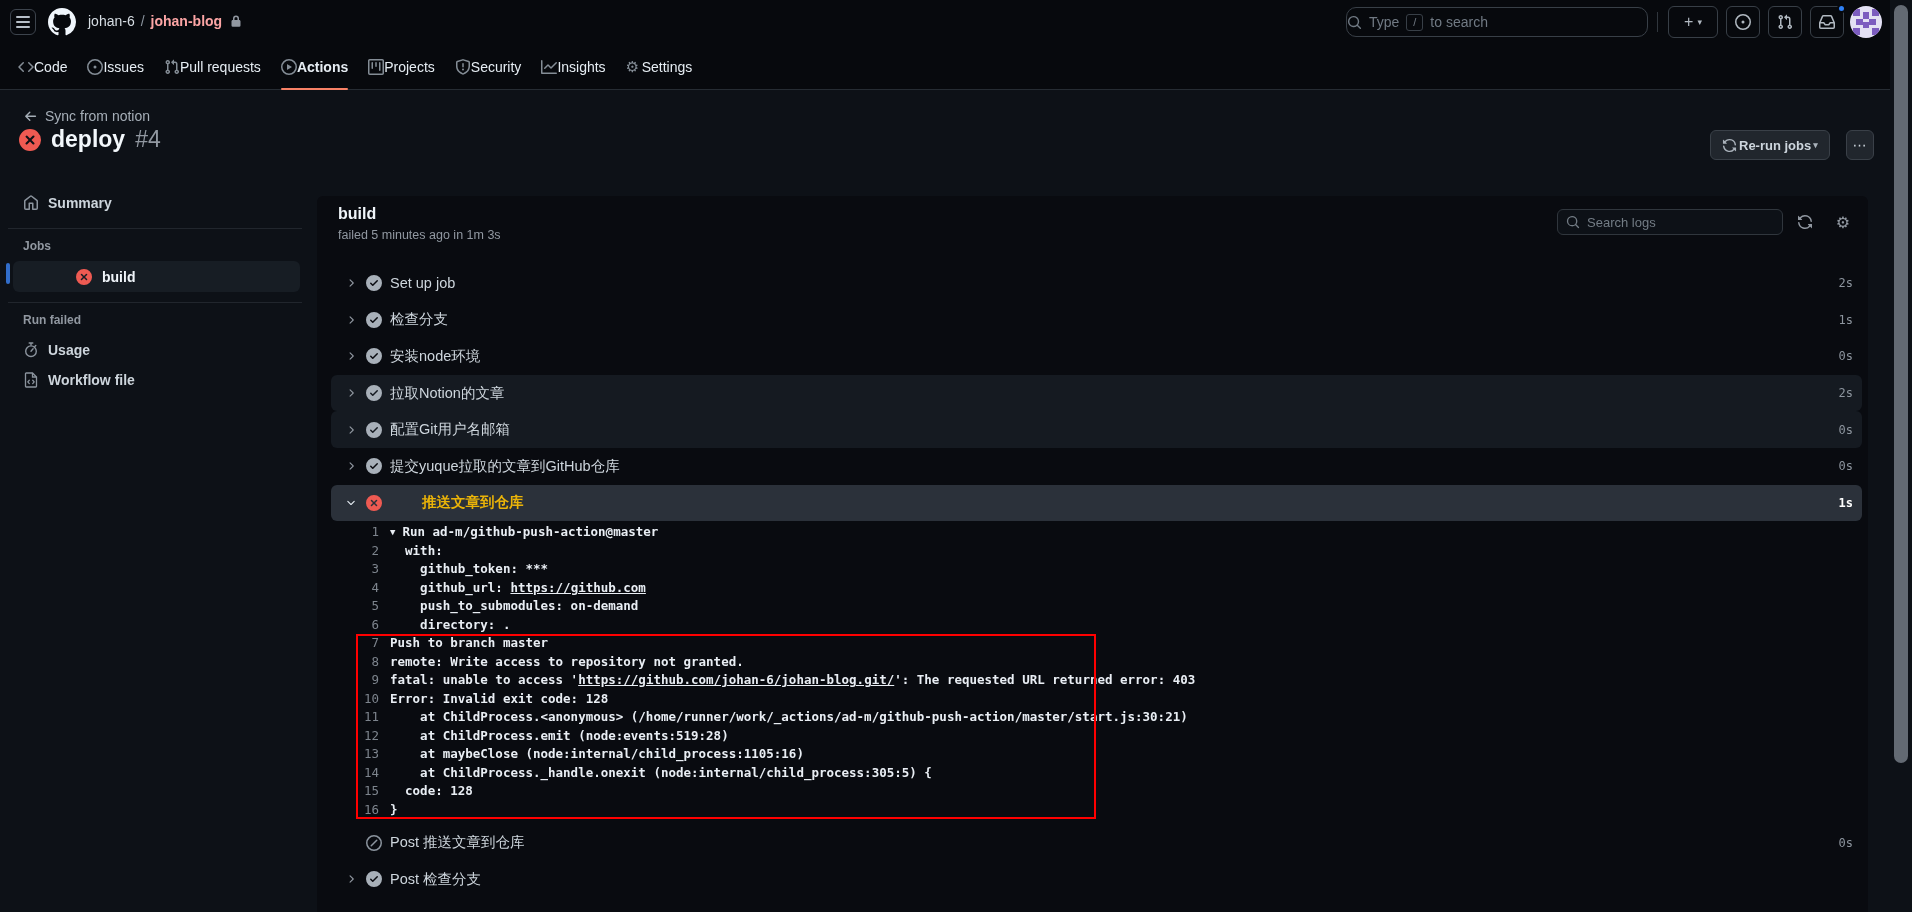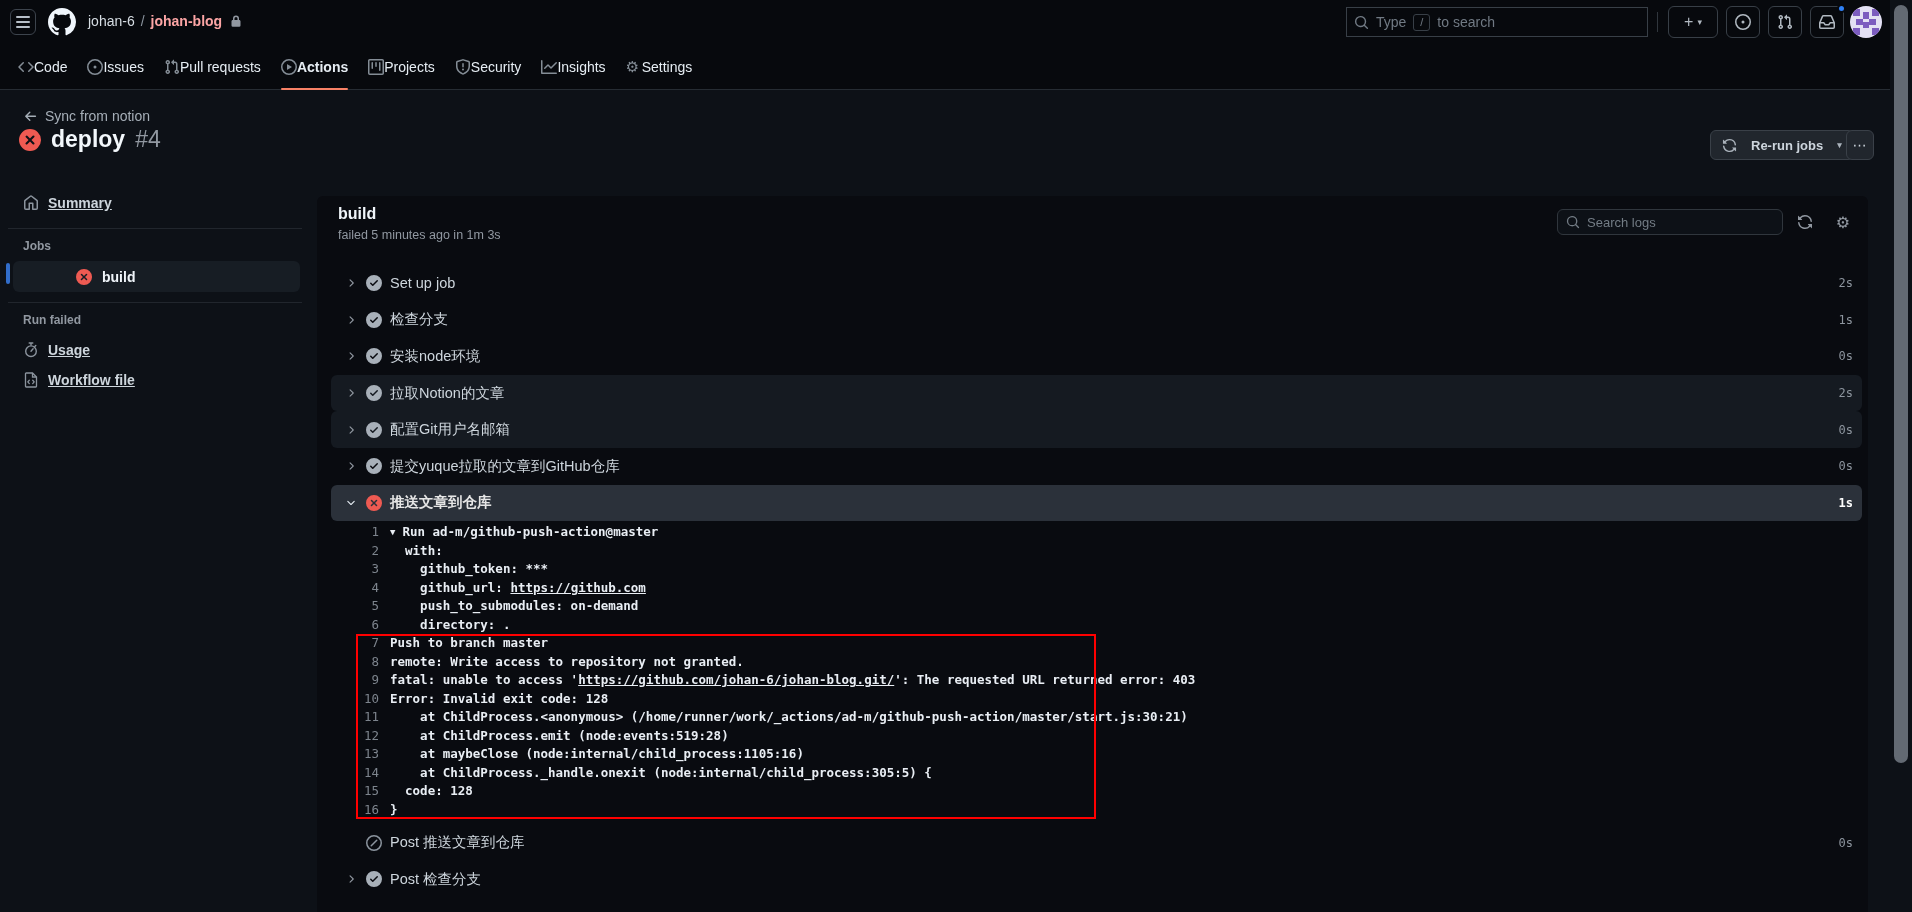--- a/index.html
+++ b/index.html
@@ -16,22 +16,22 @@
     display:flex; flex-direction:column; justify-content:center; gap:3px; padding:0 5px; }
   .hamburger i { display:block; height:2px; background:#b7bfc8; border-radius:1px; }
   .gh-logo { position:absolute; left:48px; top:8px; width:28px; height:28px; color:#f0f6fc; }
   .crumb { position:absolute; left:88px; top:13px; font-size:14px; color:#d6dde3;
     display:flex; align-items:center; gap:6px; }
   .crumb .sep { color:#8b949e; }
   .crumb .repo { font-weight:700; color:#fca5a5; }
   .lock-ic { color:#9198a1; width:12px; height:13px; margin-left:2px; }
 
   .hdr-search { position:absolute; left:1346px; top:7px; width:302px; height:30px;
-    border:1px solid #383f47; border-radius:0; display:flex; align-items:center;
-    padding:0 7px; gap:7px; color:#717a84; font-size:14px; cursor:text;text-align:center; }
+    border:1px solid #383f47; border-radius:10px; display:flex; align-items:center;
+    padding:0 0; gap:7px; color:#717a84; font-size:14px; cursor:text;text-align:center; }
   .slash-key { display:inline-flex; align-items:center; justify-content:center;
     width:17px; height:17px; border:1px solid #383f47; border-radius:3px; font-size:11px; color:#717a84; }
   .hdr-divider { position:absolute; left:1657px; top:12px; width:1px; height:20px; background:#30363d; }
   .hdr-btn { position:absolute; top:6px; height:32px; border:1px solid #383f47; border-radius:6px;
     background:transparent; color:#b1b9c1; display:flex; align-items:center; justify-content:center;
     gap:4px; cursor:pointer; }
   .hdr-btn svg { width:16px; height:16px; }
   .btn-plus { left:1668px; width:50px; font-size:16px; }
   .btn-issues { left:1726px; width:34px; }
   .btn-prs { left:1768px; width:34px; }
@@ -53,32 +53,32 @@
   
   .back-link { position:absolute; left:23px; top:108px; display:flex; align-items:center; gap:7px;
     color:#a6afb8; font-size:14px; cursor:pointer; }
   .back-link svg { width:15px; height:15px; }
   .run-title { position:absolute; left:19px; top:126px; display:flex; align-items:center; gap:10px; }
   .run-title .st-ic { width:22px; height:22px; }
   .run-title .wf { font-size:23px; font-weight:700; color:#f2f7fb; }
   .run-title .num { font-size:23px; font-weight:400; color:#9198a1; }
   .btn-rerun { position:absolute; left:1710px; top:130px; height:30px; padding:0 11px;
     background:#21262d; border:1px solid #3a4048; border-radius:6px; color:#cdd5dd;
-    font-size:13px; font-weight:600; display:flex; align-items:center; gap:14px; cursor:pointer; }
+    font-size:13px; font-weight:600; display:flex; align-items:center; gap:2px; cursor:pointer; }
   .btn-rerun svg { width:15px; height:15px; color:#aab2bb; }
   .btn-rerun .caret { font-size:9px; color:#aab2bb; }
   .btn-kebab { position:absolute; left:1846px; top:130px; width:28px; height:30px;
     background:#21262d; border:1px solid #3a4048; border-radius:6px; color:#cdd5dd;
     font-size:14px; letter-spacing:1px; display:flex; align-items:center; justify-content:center; cursor:pointer; }
 
   
   .sidebar { position:absolute; left:0; top:188px; width:310px; }
   .sb-item { position:relative; display:flex; align-items:center; gap:9px; height:30px;
     margin:0 0 0 13px; padding-left:10px; border-radius:6px; font-size:14px; font-weight:600;
-    color:#cdd5dc; cursor:pointer;text-decoration:underline; }
+    color:#cdd5dc; cursor:pointer; }
   .sb-item svg { width:16px; height:16px; color:#8b949e; flex:none; }
   .sb-divider { height:1px; background:#21262d; margin:10px 8px 10px 8px; }
   .sb-group { font-size:12px; font-weight:600; color:#9198a1; margin:10px 0 8px 23px; }
   .sb-job { position:relative; display:flex; align-items:center; gap:10px; height:31px;
     margin-left:13px; margin-right:10px; padding-left:63px; border-radius:6px;
     background:#171d24; font-size:14px; font-weight:700; color:#f0f5fa; cursor:pointer; }
   .sb-job .st-ic { width:16px; height:16px; flex:none; }
   .sb-active-bar { position:absolute; left:6px; top:263px; width:4px; height:21px;
     border-radius:2px; background:#316dca; }
 
@@ -101,21 +101,21 @@
   .steps-top { padding-top:13px; }
   .step-row { position:relative; display:flex; align-items:center; height:36.6px;
     margin:0 6px 0 14px; padding:0 9px 0 14px; border-radius:6px; cursor:pointer; }
   .step-row.stripe { background:#151a21; }
   .step-row.selected { background:#2b313a; }
   .step-row .chev { width:12px; height:12px; color:#9198a1; flex:none; margin-right:9px; }
   .step-row.selected .chev { color:#e6edf3; }
   .step-row .chev-spacer { width:21px; flex:none; }
   .step-row .st-ic { width:16px; height:16px; flex:none; margin-right:8px; }
   .step-row .lbl { font-size:14.5px; color:#ced6dd; }
-  .step-row.selected .lbl { color:#e5e5e5; font-weight:600; }
+  .step-row.selected .lbl { color:#eab308; font-weight:600;margin-left:32px; }
   .step-row .dur { margin-left:auto; font-family:"DejaVu Sans Mono","Liberation Mono",monospace;
     font-size:12px; color:#8d959e; }
   .step-row.selected .dur { color:#ffffff; font-weight:700; }
 
   .st-ic.ok { color:#a8b0b9; }
   .st-ic.fail { color:#ee5a52; }
   .st-ic.skip { color:#8b949e; }
 
   
   .log { position:relative; margin-top:2.2px; padding-left:73px;

